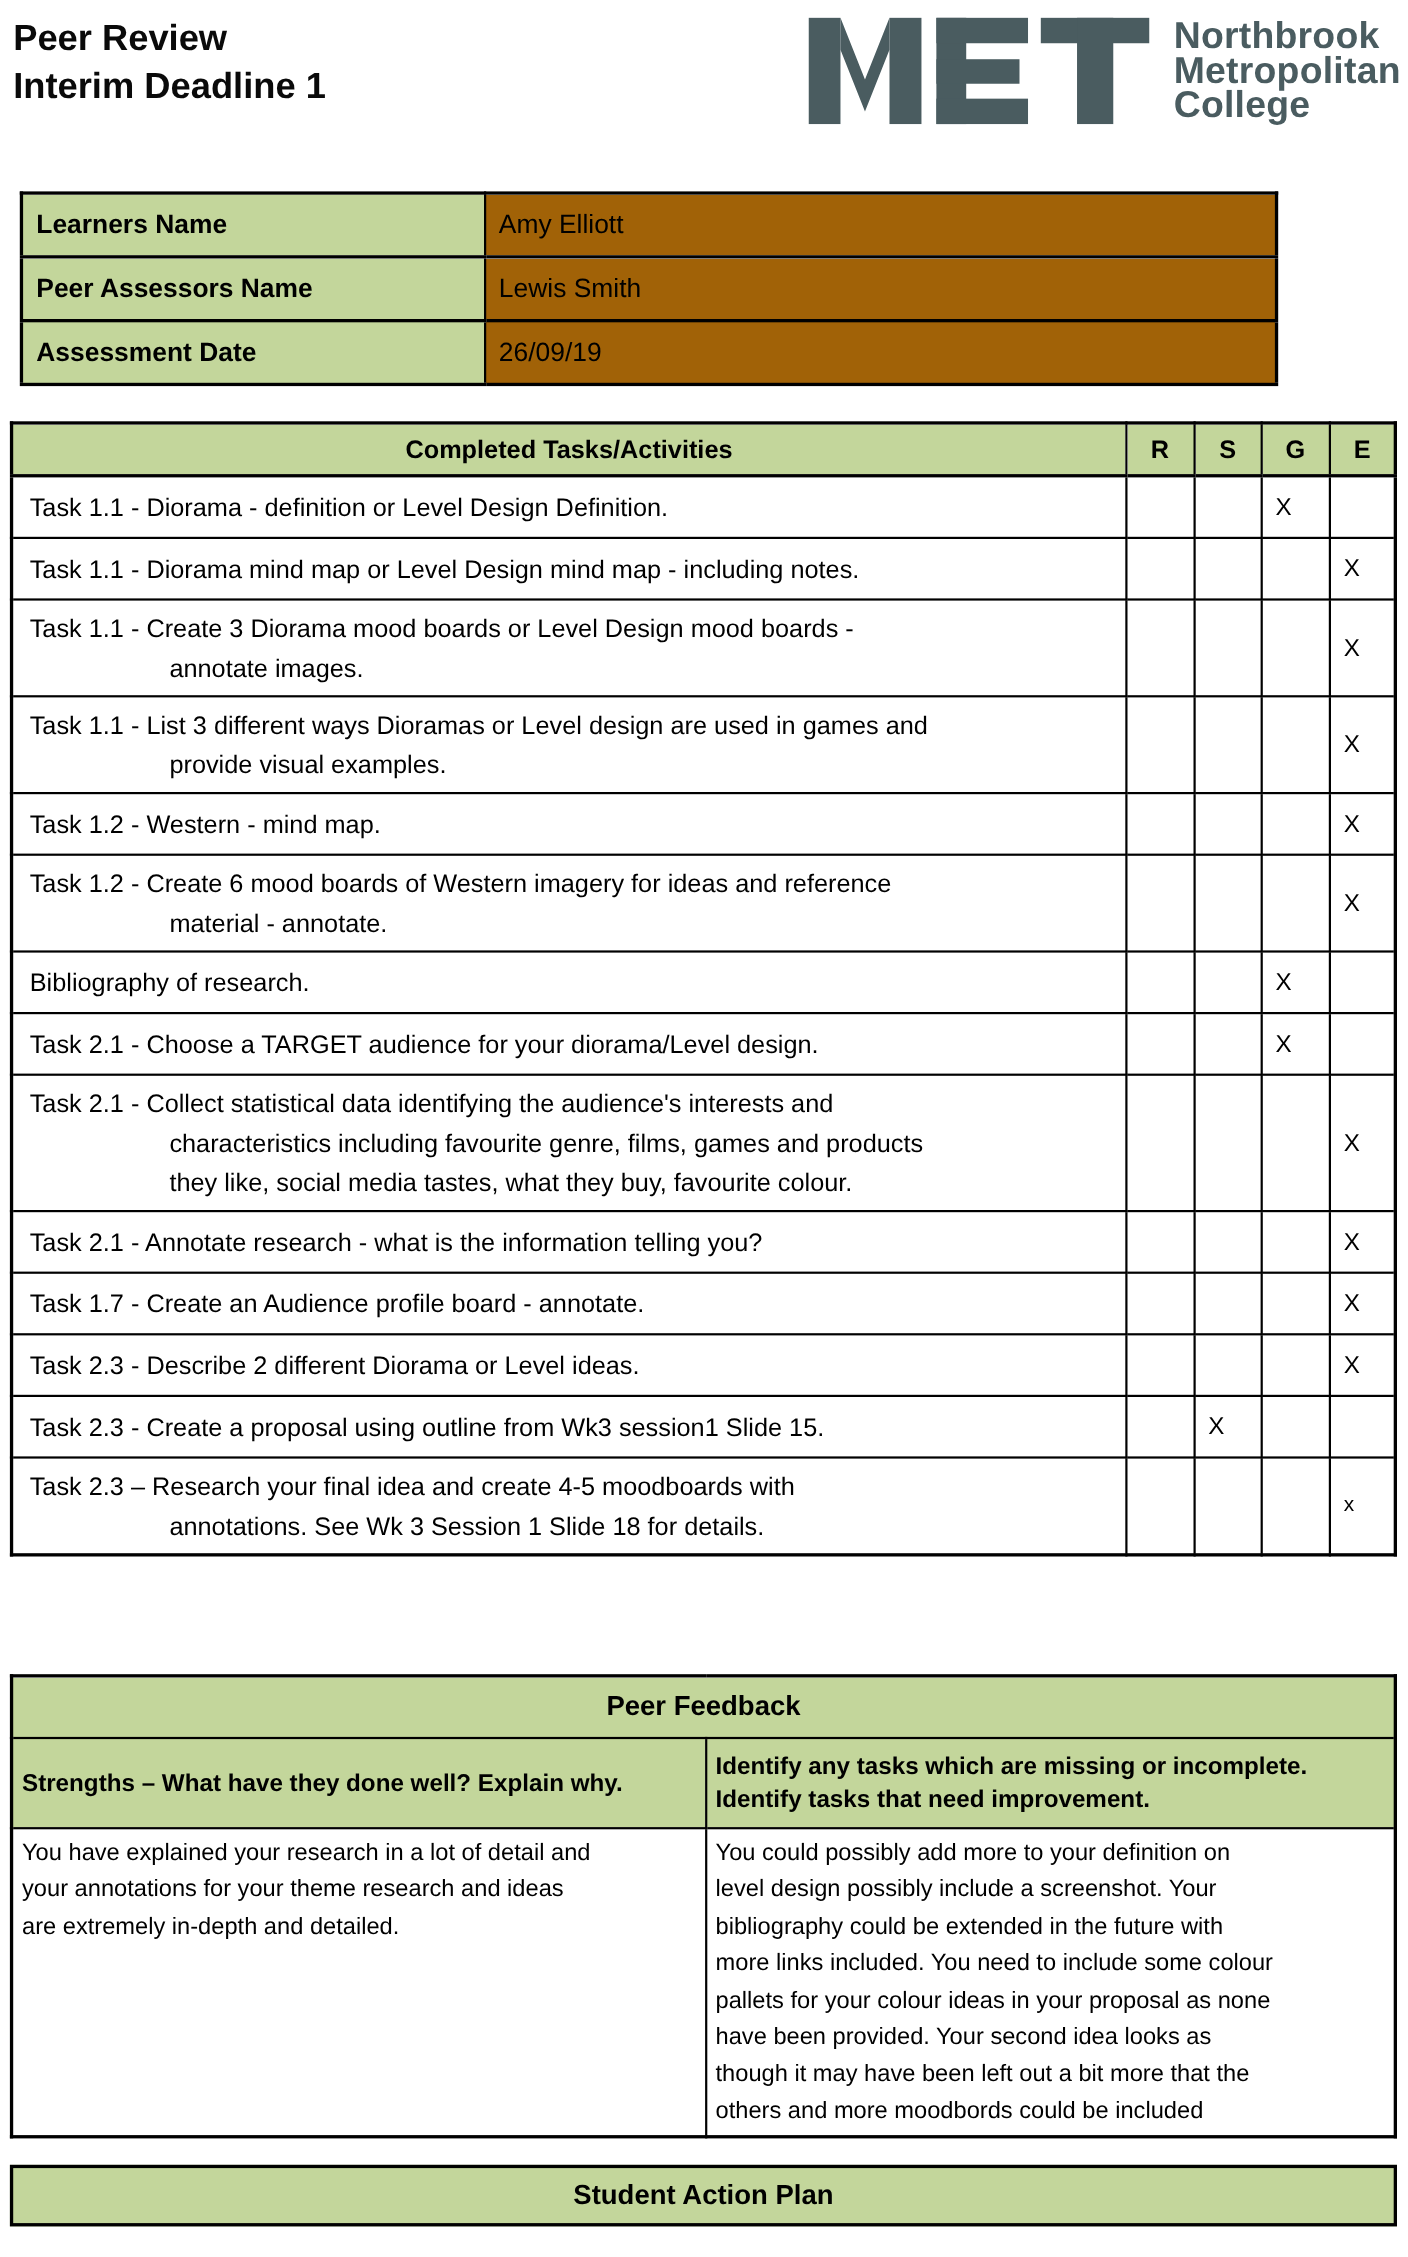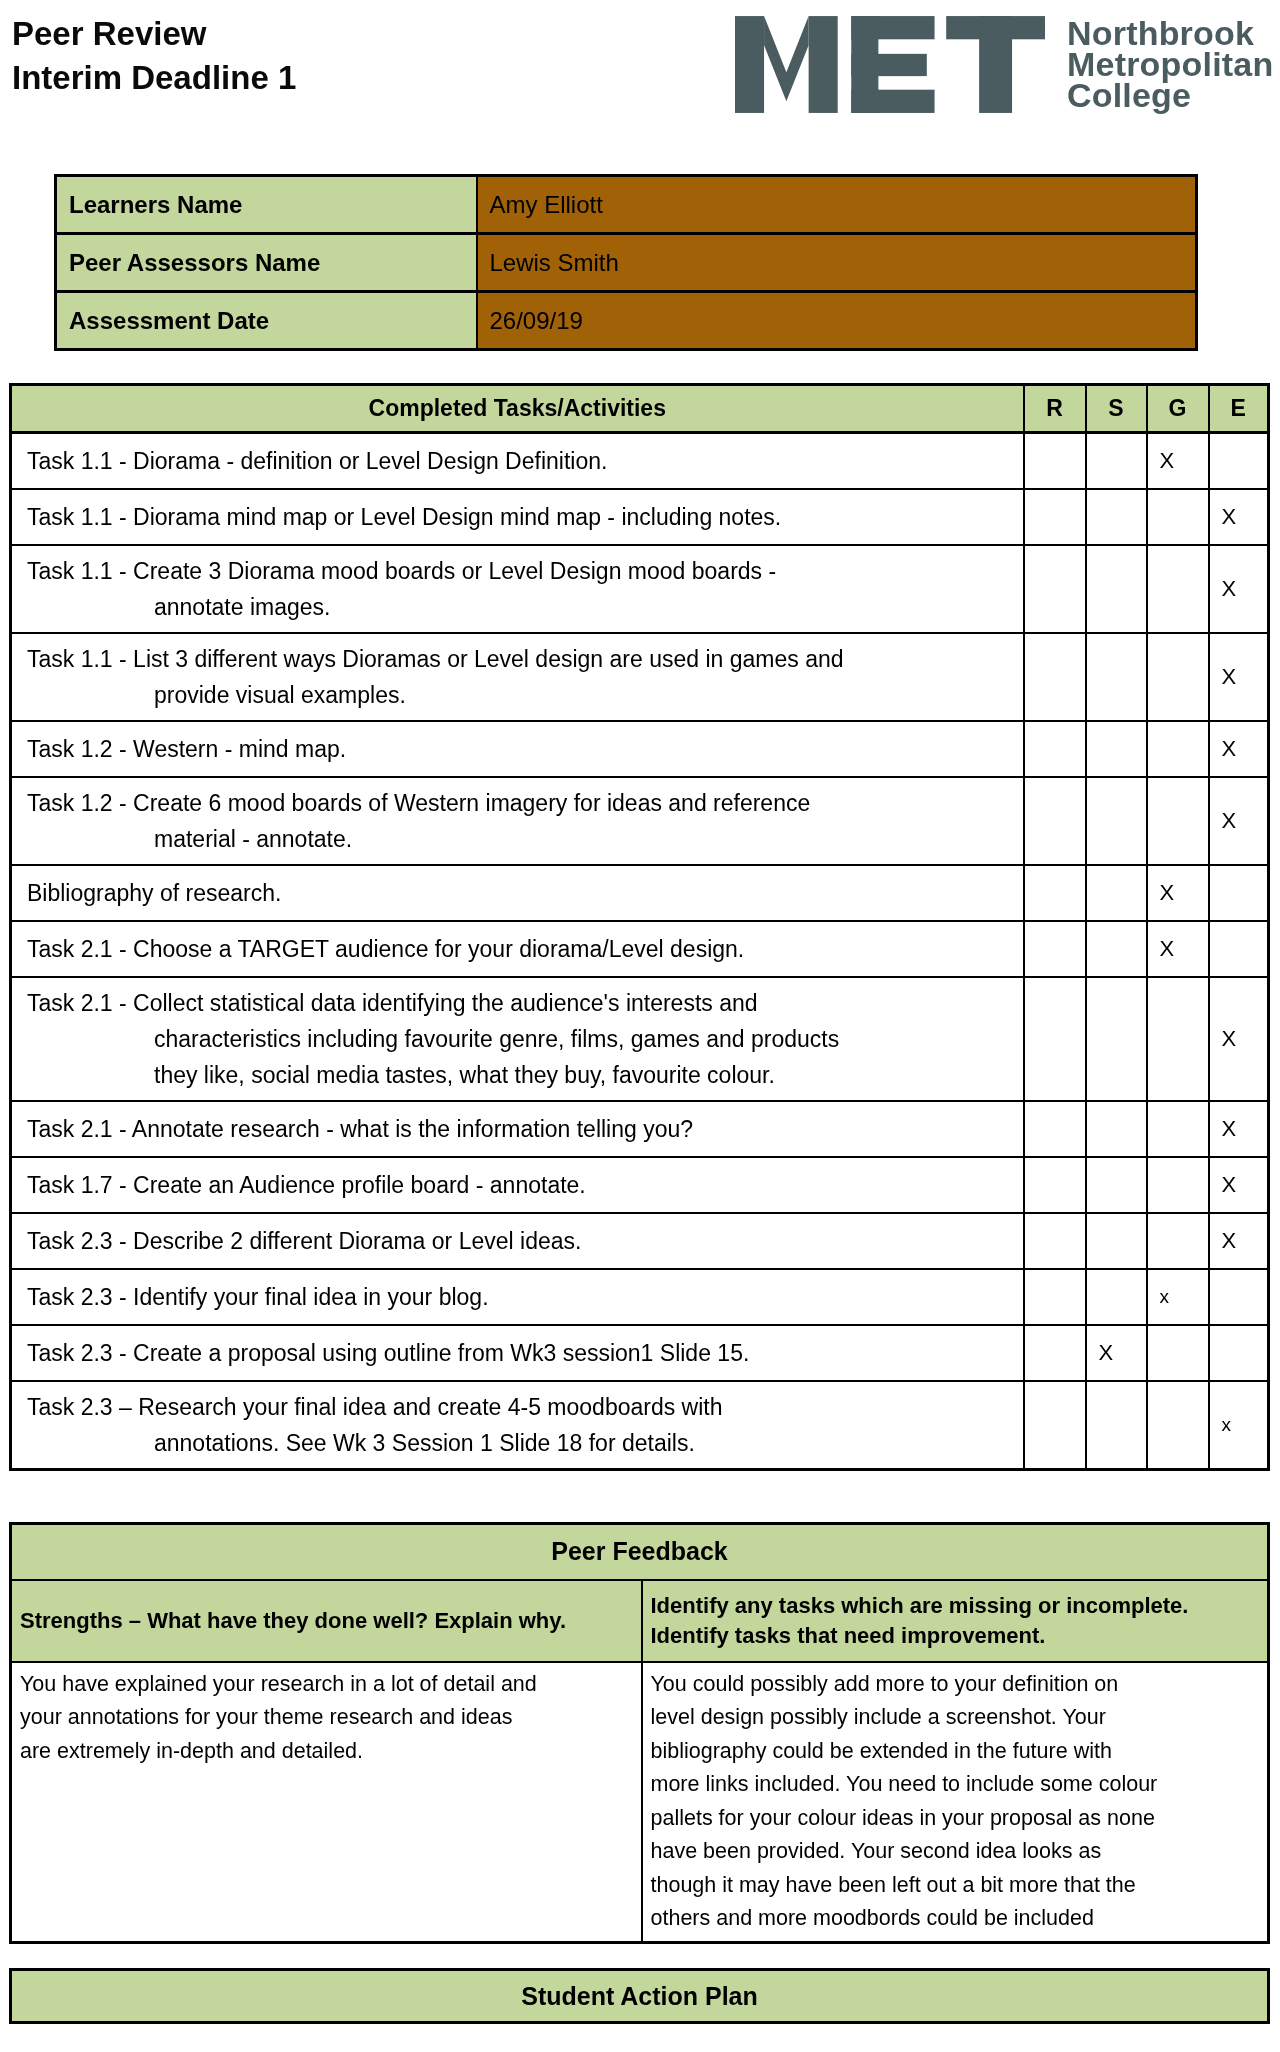--- a/index.html
+++ b/index.html
@@ -25,21 +25,20 @@
   .logo-svg{color:var(--logo);display:block;}
   .logo-text{
     font-size:34px;font-weight:bold;color:var(--logo);
     line-height:31px;margin-top:2px;letter-spacing:0.2px;
   }
   
   table{border-collapse:collapse;table-layout:fixed;}
   .info-table{
     position:absolute;left:18px;top:174px;width:1144px;
     border:3px solid var(--border);
-    margin-left:36px;
   }
   .info-table td{
     border:2px solid var(--border);border-bottom:3px solid var(--border);
     height:58px;font-size:24px;vertical-align:middle;padding:0 8px 0 12px;
     overflow:hidden;
   }
   .info-label{background:var(--green);font-weight:bold;}
   .info-value{background:#a16207;padding-left:14px;}
   
   .tasks-table{
@@ -240,27 +239,20 @@
         <td class="mark-cell"></td>
         <td class="mark-cell"></td>
         <td class="mark-cell">X</td>
       </tr>
       <tr>
         <td class="task-desc">Task 2.3 - Describe 2 different Diorama or Level ideas.</td>
         <td class="mark-cell"></td>
         <td class="mark-cell"></td>
         <td class="mark-cell"></td>
         <td class="mark-cell">X</td>
-      </tr>
-      <tr>
-        <td class="task-desc">Task 2.3 - Identify your final idea in your blog.</td>
-        <td class="mark-cell"></td>
-        <td class="mark-cell"></td>
-        <td class="mark-cell small">x</td>
-        <td class="mark-cell"></td>
       </tr>
       <tr>
         <td class="task-desc">Task 2.3 - Create a proposal using outline from Wk3 session1 Slide 15.</td>
         <td class="mark-cell"></td>
         <td class="mark-cell">X</td>
         <td class="mark-cell"></td>
         <td class="mark-cell"></td>
       </tr>
       <tr>
         <td class="task-desc">Task 2.3 – Research your final idea and create 4-5 moodboards with

